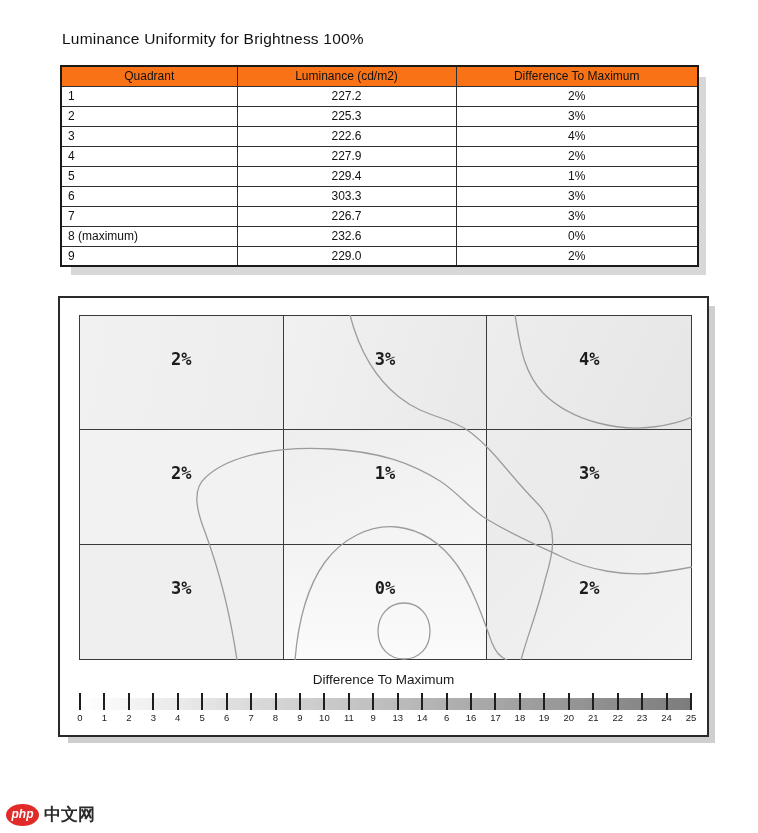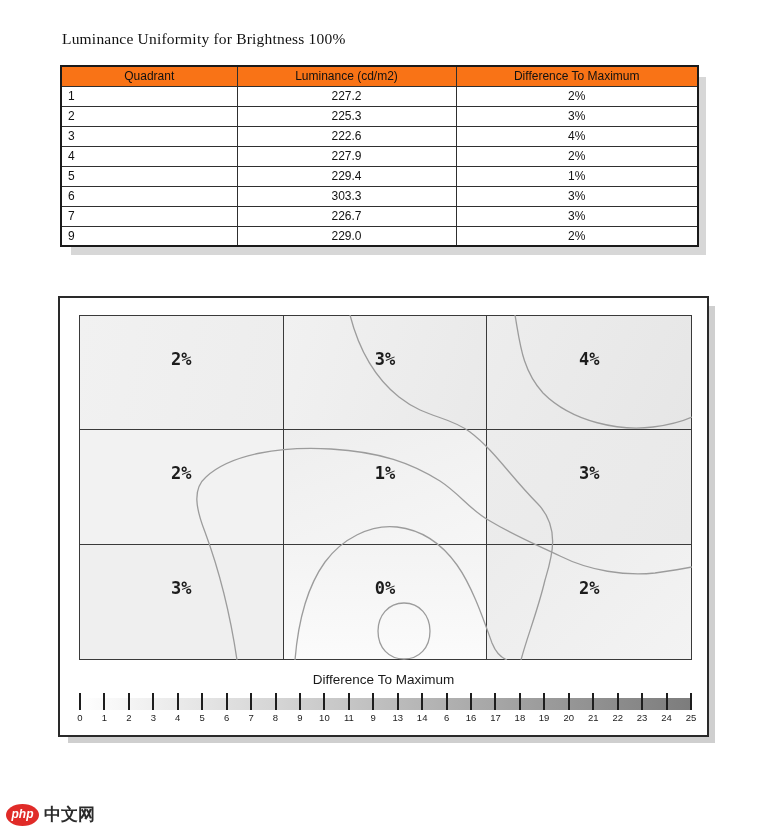--- a/index.html
+++ b/index.html
@@ -6,21 +6,21 @@
   html, body { background: #ffffff; }
   body { font-family: "Liberation Sans", sans-serif; }
   .page {
     position: relative;
     width: 758px; height: 833px;
     background: #fff;
     overflow: hidden;
   }
   .title {
     position: absolute; left: 62px; top: 30px;
-    font-size: 15.5px; color: #111; letter-spacing: .2px; font-family: Liberation Serif, serif;
+    font-size: 15.5px; color: #111; letter-spacing: .2px;
   }
   
   .lum-table {
     position: absolute; left: 60px; top: 65px; width: 639px;
     border-collapse: collapse;
     font-size: 12px; color: #111;
     background: #fff;
     border: 2px solid #1a1a1a;
     box-shadow: 9px 10px 0 -2px #d7d7d7;
   }
@@ -171,20 +171,25 @@
       </tr>
       <tr>
         <td class="c-quadrant">6</td>
         <td class="c-lum">303.3</td>
         <td class="c-diff">3%</td>
       </tr>
       <tr>
         <td class="c-quadrant">7</td>
         <td class="c-lum">226.7</td>
         <td class="c-diff">3%</td>
+      </tr>
+      <tr>
+        <td class="c-quadrant">8 (maximum)</td>
+        <td class="c-lum">232.6</td>
+        <td class="c-diff">0%</td>
       </tr>
       <tr>
         <td class="c-quadrant">9</td>
         <td class="c-lum">229.0</td>
         <td class="c-diff">2%</td>
       </tr>
     </tbody>
   </table>
 
   <div class="panel">

